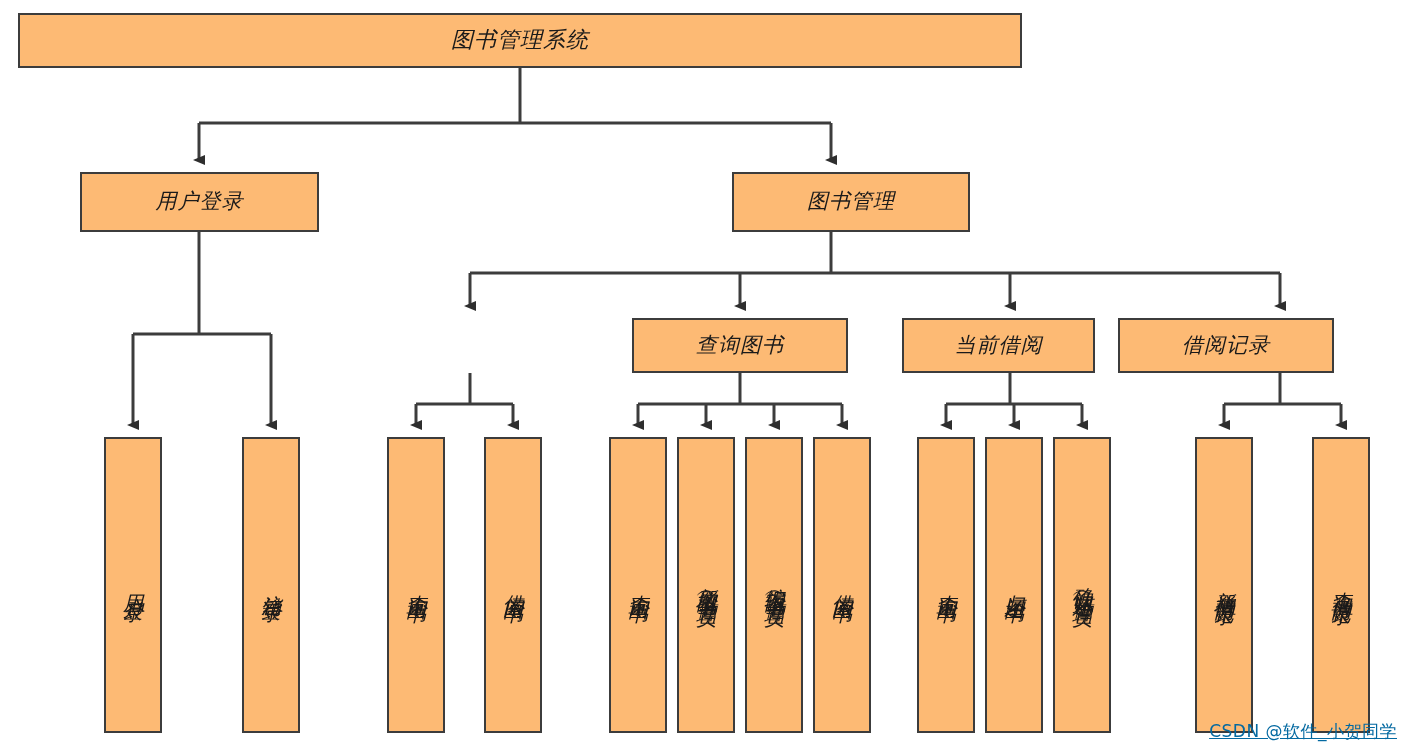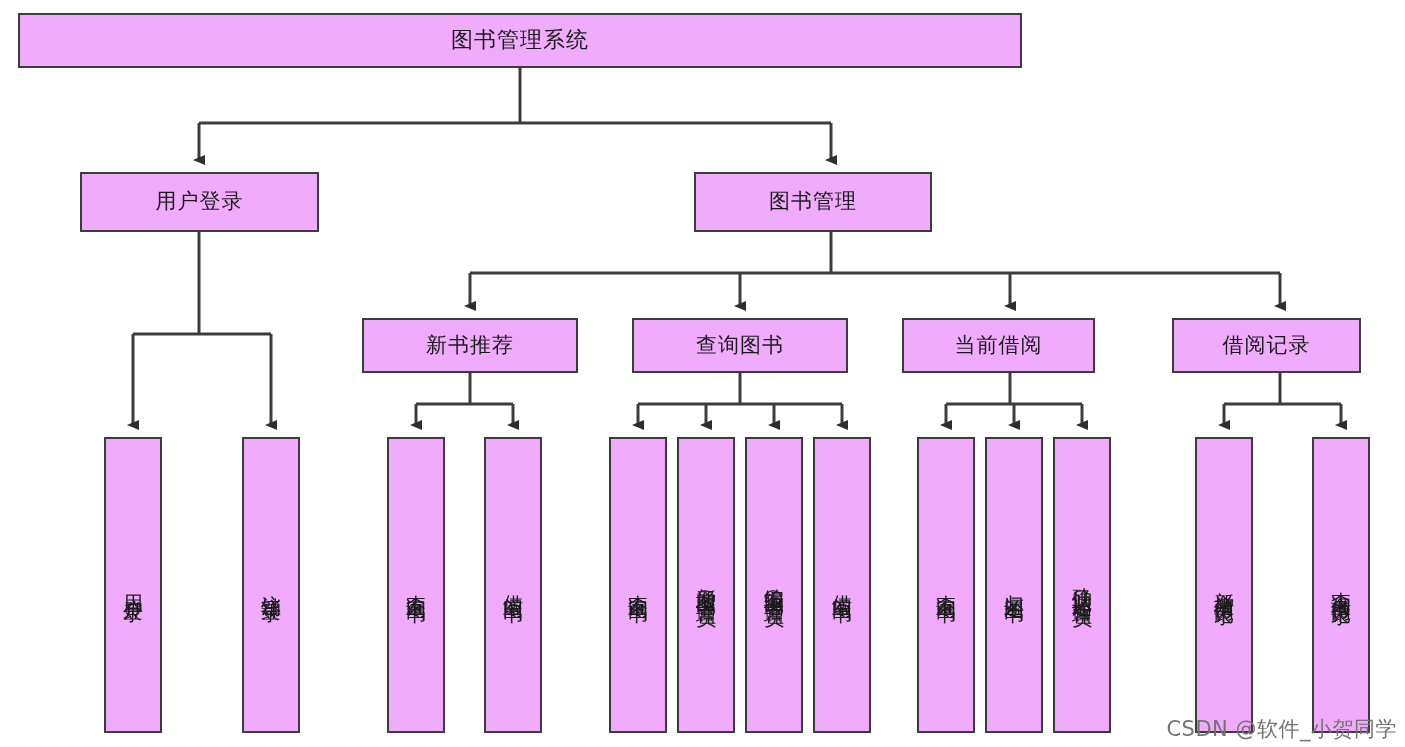--- a/index.html
+++ b/index.html
@@ -21,28 +21,29 @@
   #diagram-svg {
     position: absolute;
     left: 0;
     top: 0;
     width: 1405px;
     height: 747px;
   }
   .node {
     position: absolute;
     box-sizing: border-box;
-    background: #f0abfc;
+    background: #fdba74;
     border: 2px solid #3c3c3c;
     display: flex;
     align-items: center;
     justify-content: center;
     text-align: right;
     color: #1a1a1a;
     z-index: 5;
+    font-style: italic;
   }
   .node.horiz {
     font-size: 21px;
     letter-spacing: 1px;
     line-height: 1.2;
   }
   .node.root {
     font-size: 22px;
   }
   .node.vert {
@@ -54,25 +55,26 @@
     padding: 6px 0;
     white-space: nowrap;
   }
   .node .label {
     display: block;
   }
   .watermark {
     position: absolute;
     right: 8px;
     bottom: 4px;
-    font-size: 21px;
-    color: #737373;
+    font-size: 17px;
+    color: #0369a1;
     letter-spacing: 0.5px;
     z-index: 9;
     white-space: nowrap;
+    text-decoration: underline;
   }
 </style>
 </head>
 <body>
 
 <div id="canvas">
 
   <svg id="diagram-svg" viewBox="0 0 1405 747">
     <defs>
       <marker id="arrow" markerWidth="12" markerHeight="12" refX="5" refY="6" orient="auto" markerUnits="userSpaceOnUse">
@@ -123,34 +125,31 @@
     </g>
   </svg>
 
   <div class="node horiz root" style="left:18px; top:13px; width:1004px; height:55px;">
     <span class="label">图书管理系统</span>
   </div>
 
   <div class="node horiz" style="left:80px; top:172px; width:239px; height:60px;">
     <span class="label">用户登录</span>
   </div>
-  <div class="node horiz" style="left:694px; top:172px; width:238px; height:60px;">
+  <div class="node horiz" style="left:732px; top:172px; width:238px; height:60px;">
     <span class="label">图书管理</span>
   </div>
 
-  <div class="node horiz" style="left:362px; top:318px; width:216px; height:55px;">
-    <span class="label">新书推荐</span>
-  </div>
   <div class="node horiz" style="left:632px; top:318px; width:216px; height:55px;">
     <span class="label">查询图书</span>
   </div>
   <div class="node horiz" style="left:902px; top:318px; width:193px; height:55px;">
     <span class="label">当前借阅</span>
   </div>
-  <div class="node horiz" style="left:1172px; top:318px; width:189px; height:55px;">
+  <div class="node horiz" style="left:1118px; top:318px; width:216px; height:55px;">
     <span class="label">借阅记录</span>
   </div>
 
   <div class="node vert" style="left:104px; top:437px; width:58px; height:296px;">
     <span class="label">用户登录</span>
   </div>
   <div class="node vert" style="left:242px; top:437px; width:58px; height:296px;">
     <span class="label">注销登录</span>
   </div>
 

